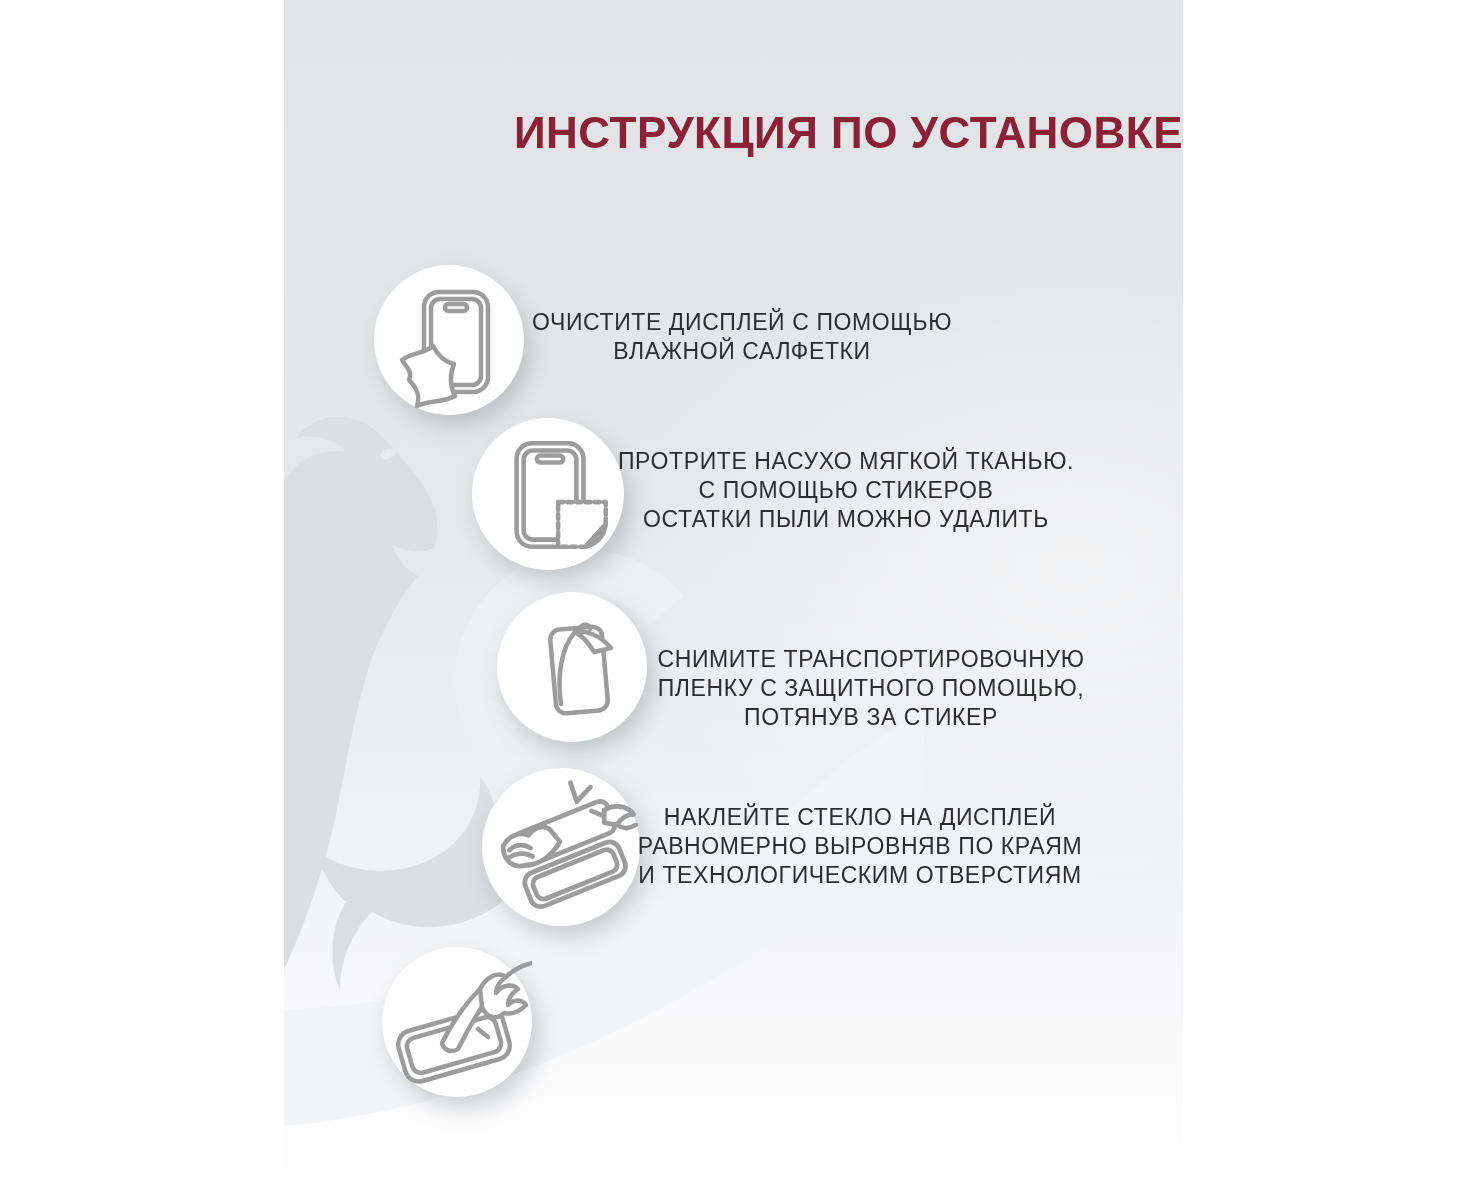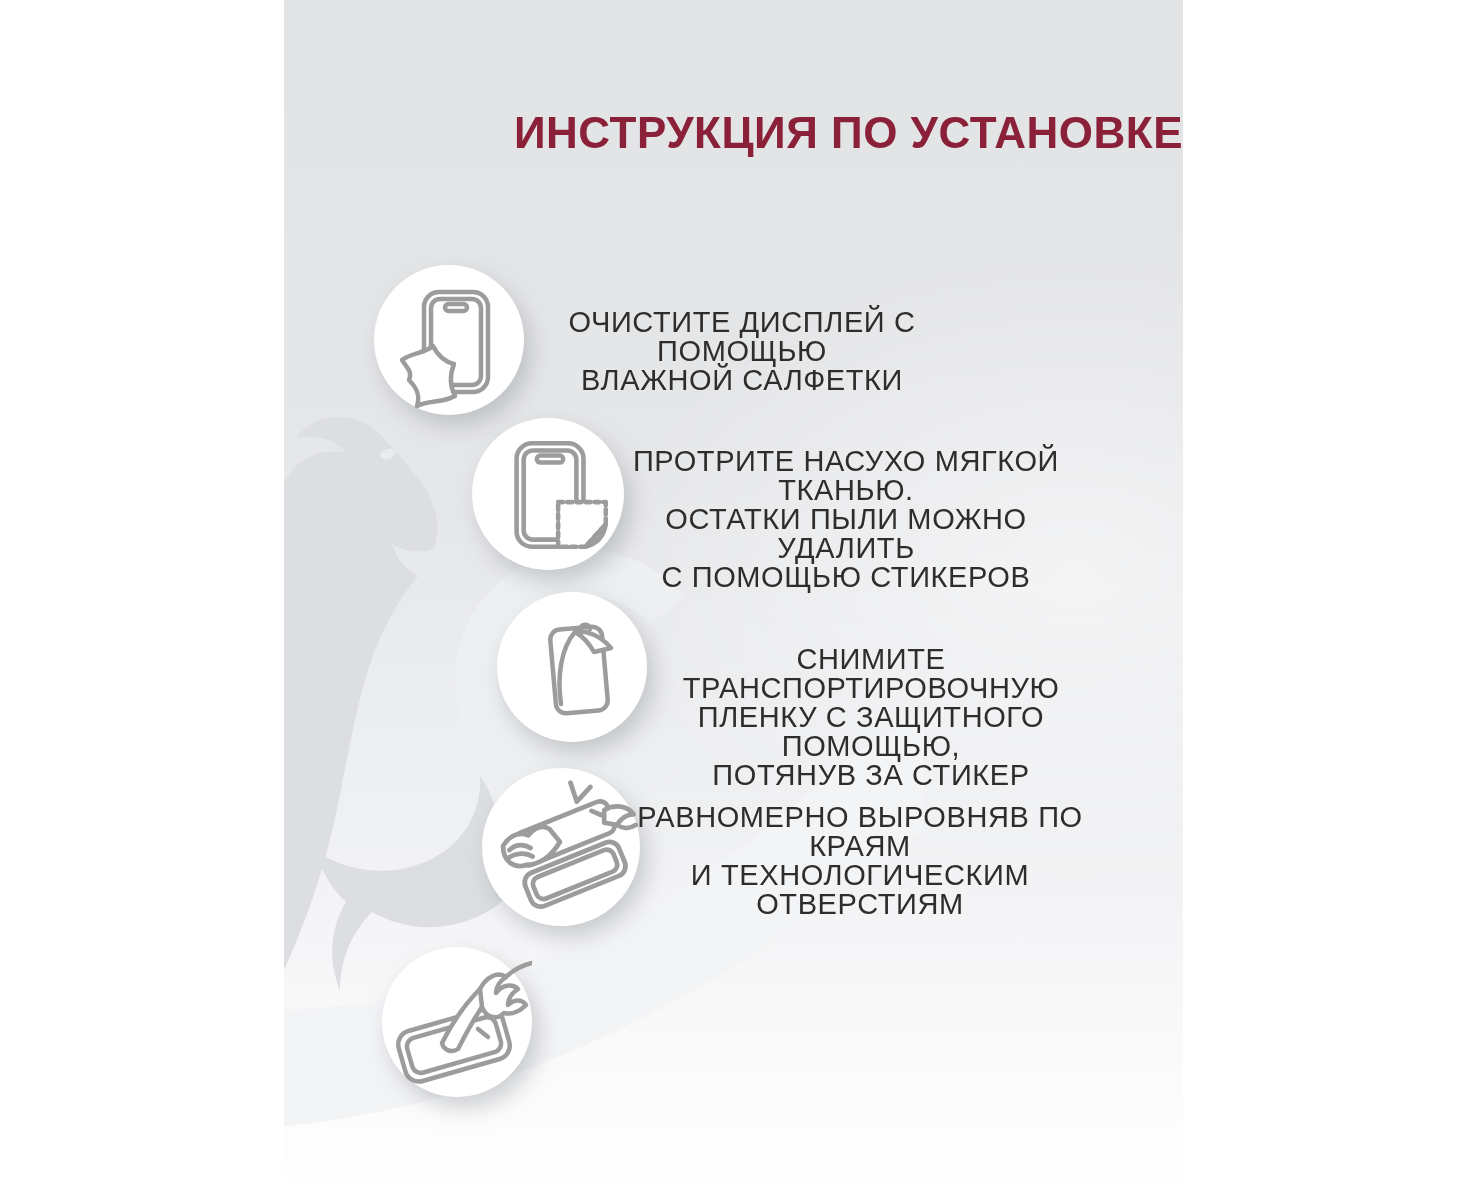--- a/index.html
+++ b/index.html
@@ -22,21 +22,21 @@
     font-size:44px;line-height:54px;letter-spacing:.5px;
   }
   .circle{
     position:absolute;border-radius:50%;background:#ffffff;
     box-shadow:7px 11px 22px rgba(120,126,132,.35);
     display:flex;align-items:center;justify-content:center;
   }
   .circle svg{width:100%;height:100%;}
   .step-text{
     position:absolute;text-align:center;color:#2d2d2d;
-    font-size:29px;line-height:29px;letter-spacing:.6px;font-weight:400;
+    font-size:23px;line-height:29px;letter-spacing:.6px;font-weight:400;
   }
   
   #c1{left:90px;top:265px;width:150px;height:150px;}
   #c2{left:188px;top:418px;width:152px;height:152px;}
   #c3{left:213px;top:592px;width:150px;height:150px;}
   #c4{left:198px;top:768px;width:158px;height:158px;}
   #c5{left:98px;top:947px;width:150px;height:150px;}
   #t1{left:208px;top:308px;width:500px;}
   #t2{left:332px;top:447px;width:460px;text-align:center;}
   #t3{left:357px;top:625px;width:460px;margin-top:20px;}
@@ -87,22 +87,22 @@
     <svg viewBox="0 0 150 150" class="ico">
       <rect x="44" y="25" width="66" height="102" rx="15"></rect>
       <rect x="51" y="32" width="52" height="88" rx="9"></rect>
       <rect x="64" y="37" width="26" height="7" rx="3.5"></rect>
       <path class="wfill" stroke-dasharray="5 4" d="M85,83 h47 v22 l-20,22 h-27 z"></path>
       <path class="wfill" d="M132,105 l-20,22 c12,-3 18,-10 20,-22 z"></path>
     </svg>
   </div>
   <div class="step-text" id="t2">
     <div>ПРОТРИТЕ НАСУХО МЯГКОЙ ТКАНЬЮ.</div>
+    <div>С ПОМОЩЬЮ СТИКЕРОВ</div>
     <div>ОСТАТКИ ПЫЛИ МОЖНО УДАЛИТЬ</div>
-    <div>С ПОМОЩЬЮ СТИКЕРОВ</div>
   </div>
 
   <div class="circle" id="c3">
     <svg viewBox="0 0 150 150" class="ico">
       <rect x="56" y="36" width="52" height="84" rx="10" transform="rotate(-5 82 78)"></rect>
       <path d="M64,112 C60,84 64,56 78,40"></path>
       <path class="wfill" d="M78,40 C90,38 104,44 114,56 L97,60 C92,51 85,44 78,40 Z"></path>
       <path d="M83,39 c-1,-7 9,-9 10,-2"></path>
     </svg>
   </div>
@@ -124,20 +124,21 @@
         <path d="M110,52 l7,7"></path>
       </g>
       <path class="wfill" d="M20,74 C26,64 36,60 44,64 C50,56 58,54 64,58 L74,70
         C66,84 54,92 42,92 C30,96 20,88 20,74 Z"></path>
       <path d="M26,78 C32,72 40,72 46,76 M24,86 C32,80 42,80 48,84"></path>
       <path class="wfill" d="M116,40 C126,34 138,36 144,44 C138,44 132,48 128,54 L116,52 Z"></path>
       <path d="M128,54 C134,58 140,58 146,54"></path>
     </svg>
   </div>
   <div class="step-text" id="t4">
+    <div>НАКЛЕЙТЕ СТЕКЛО НА ДИСПЛЕЙ</div>
     <div>РАВНОМЕРНО ВЫРОВНЯВ ПО КРАЯМ</div>
     <div>И ТЕХНОЛОГИЧЕСКИМ ОТВЕРСТИЯМ</div>
   </div>
 
   <div class="circle" id="c5">
     <svg viewBox="0 0 150 150" class="ico">
       <g transform="rotate(-16 72 98)">
         <rect x="18" y="72" width="108" height="52" rx="14"></rect>
         <rect x="26" y="80" width="92" height="36" rx="9"></rect>
       </g>

